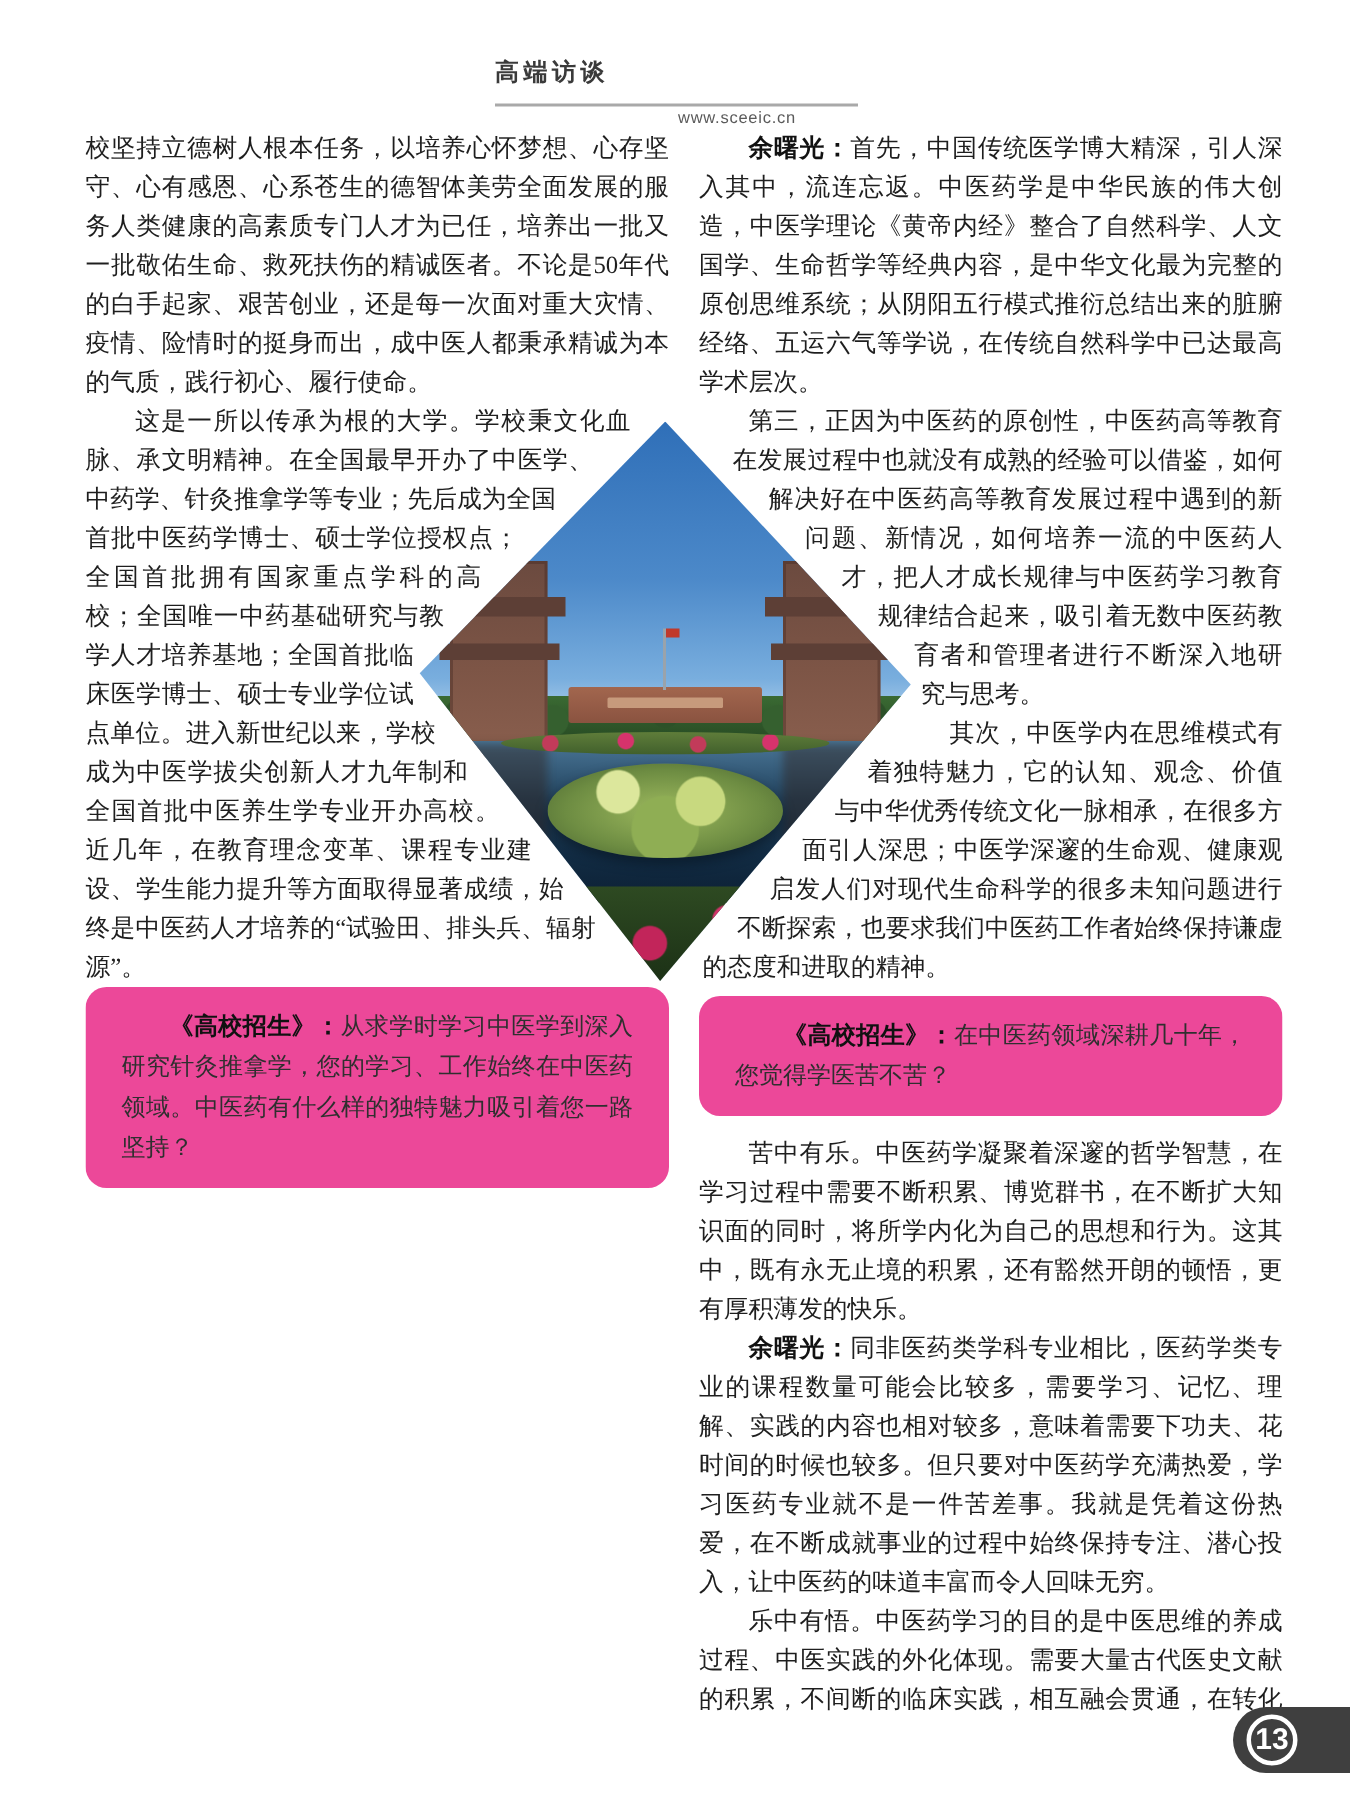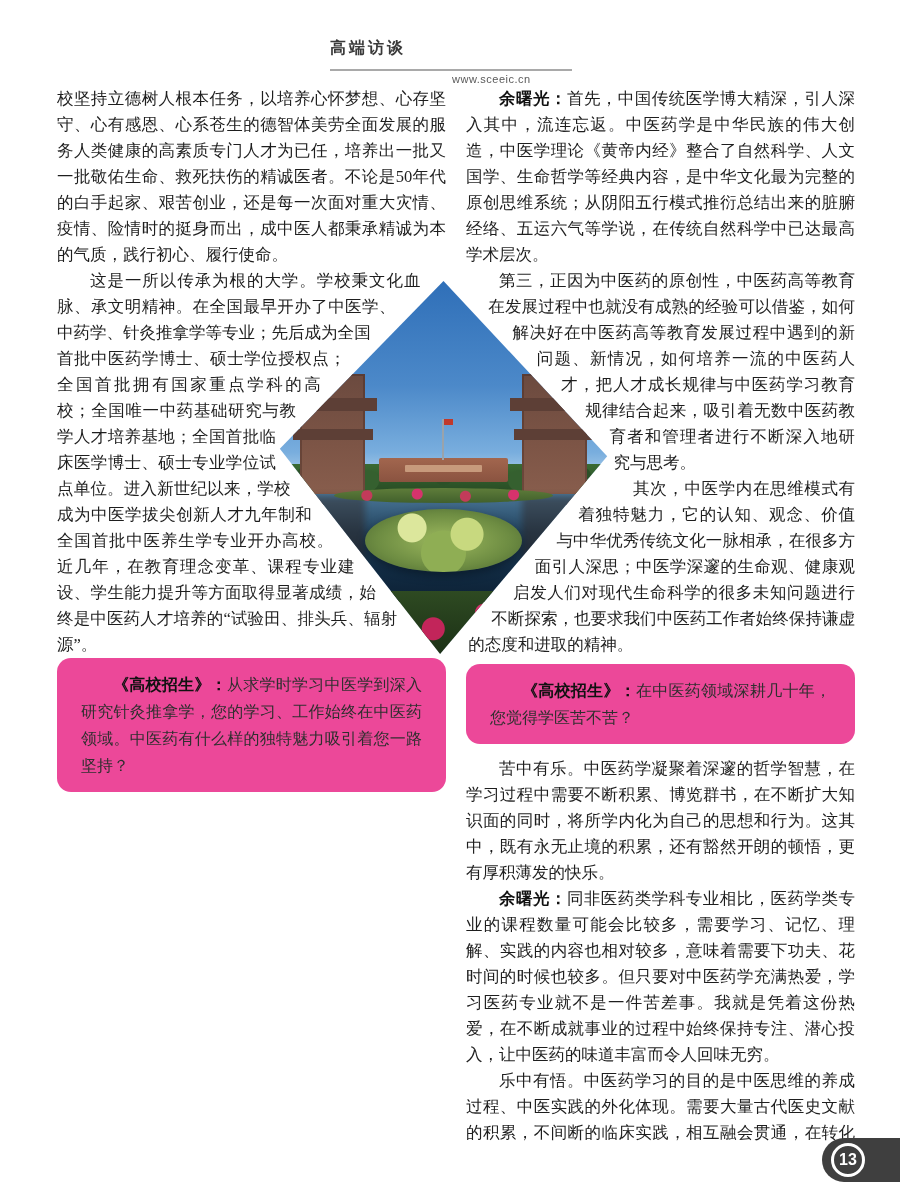--- a/index.html
+++ b/index.html
@@ -95,21 +95,21 @@
       radial-gradient(circle at 47% 60%, #c2255a 0 11px, transparent 12px),
       radial-gradient(circle at 62% 35%, #d6336c 0 9px, transparent 10px),
       radial-gradient(circle at 76% 65%, #b92a4a 0 10px, transparent 11px),
       radial-gradient(circle at 90% 40%, #e0487e 0 8px, transparent 9px),
       linear-gradient(180deg,#2e4a22,#1c3116);}
   
   .pagebar{position:absolute;left:822px;top:1138px;width:78px;height:44px;background:#3f3f3f;
     border-radius:22px 0 0 22px;z-index:3;}
   .pagecircle{position:absolute;left:9px;top:5px;width:28px;height:28px;border:3px solid #ffffff;
     border-radius:50%;display:flex;align-items:center;justify-content:center;}
-  .pagenum{font-family:"Liberation Sans","DejaVu Sans",sans-serif;font-size:16px;font-weight:bold;color:#ffffff;}
+  .pagenum{font-family:"Liberation Sans","DejaVu Sans",sans-serif;font-size:20px;font-weight:bold;color:#ffffff;}
 </style>
 </head>
 <body>
 
 <div class="page">
 
   <div class="masthead-title">高端访谈</div>
   <div class="masthead-line"></div>
   <div class="masthead-url">www.sceeic.cn</div>
 

